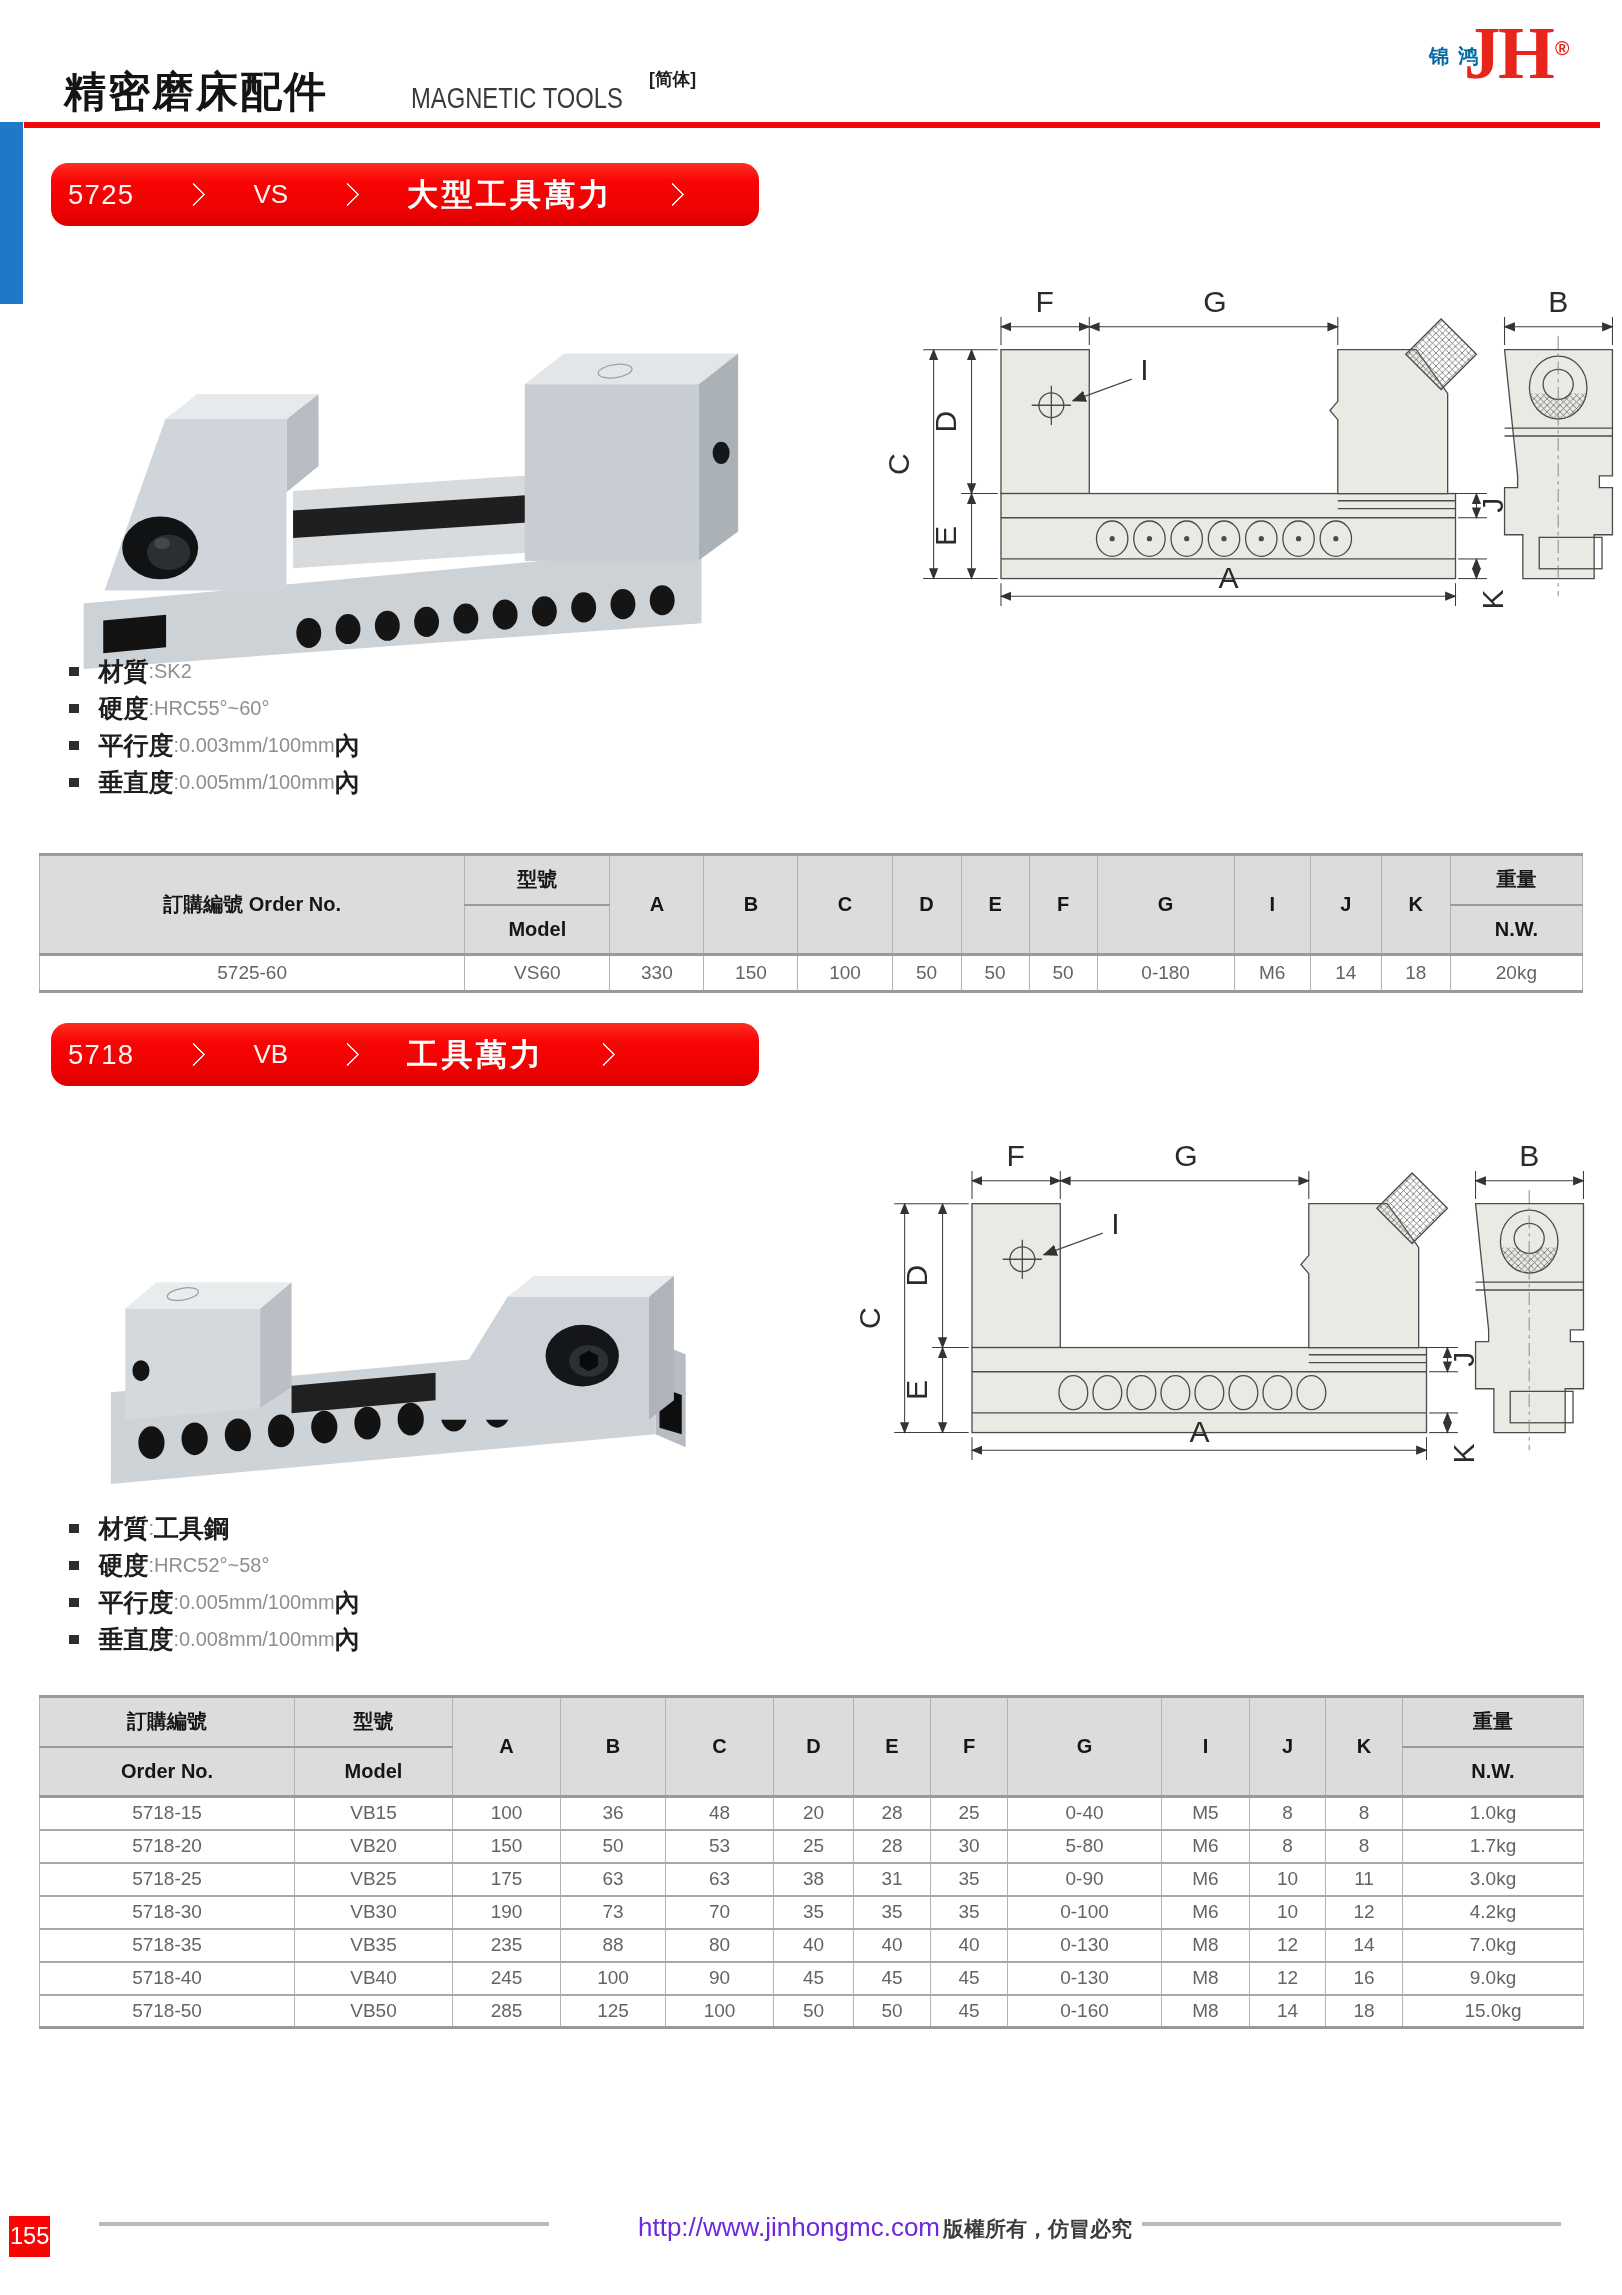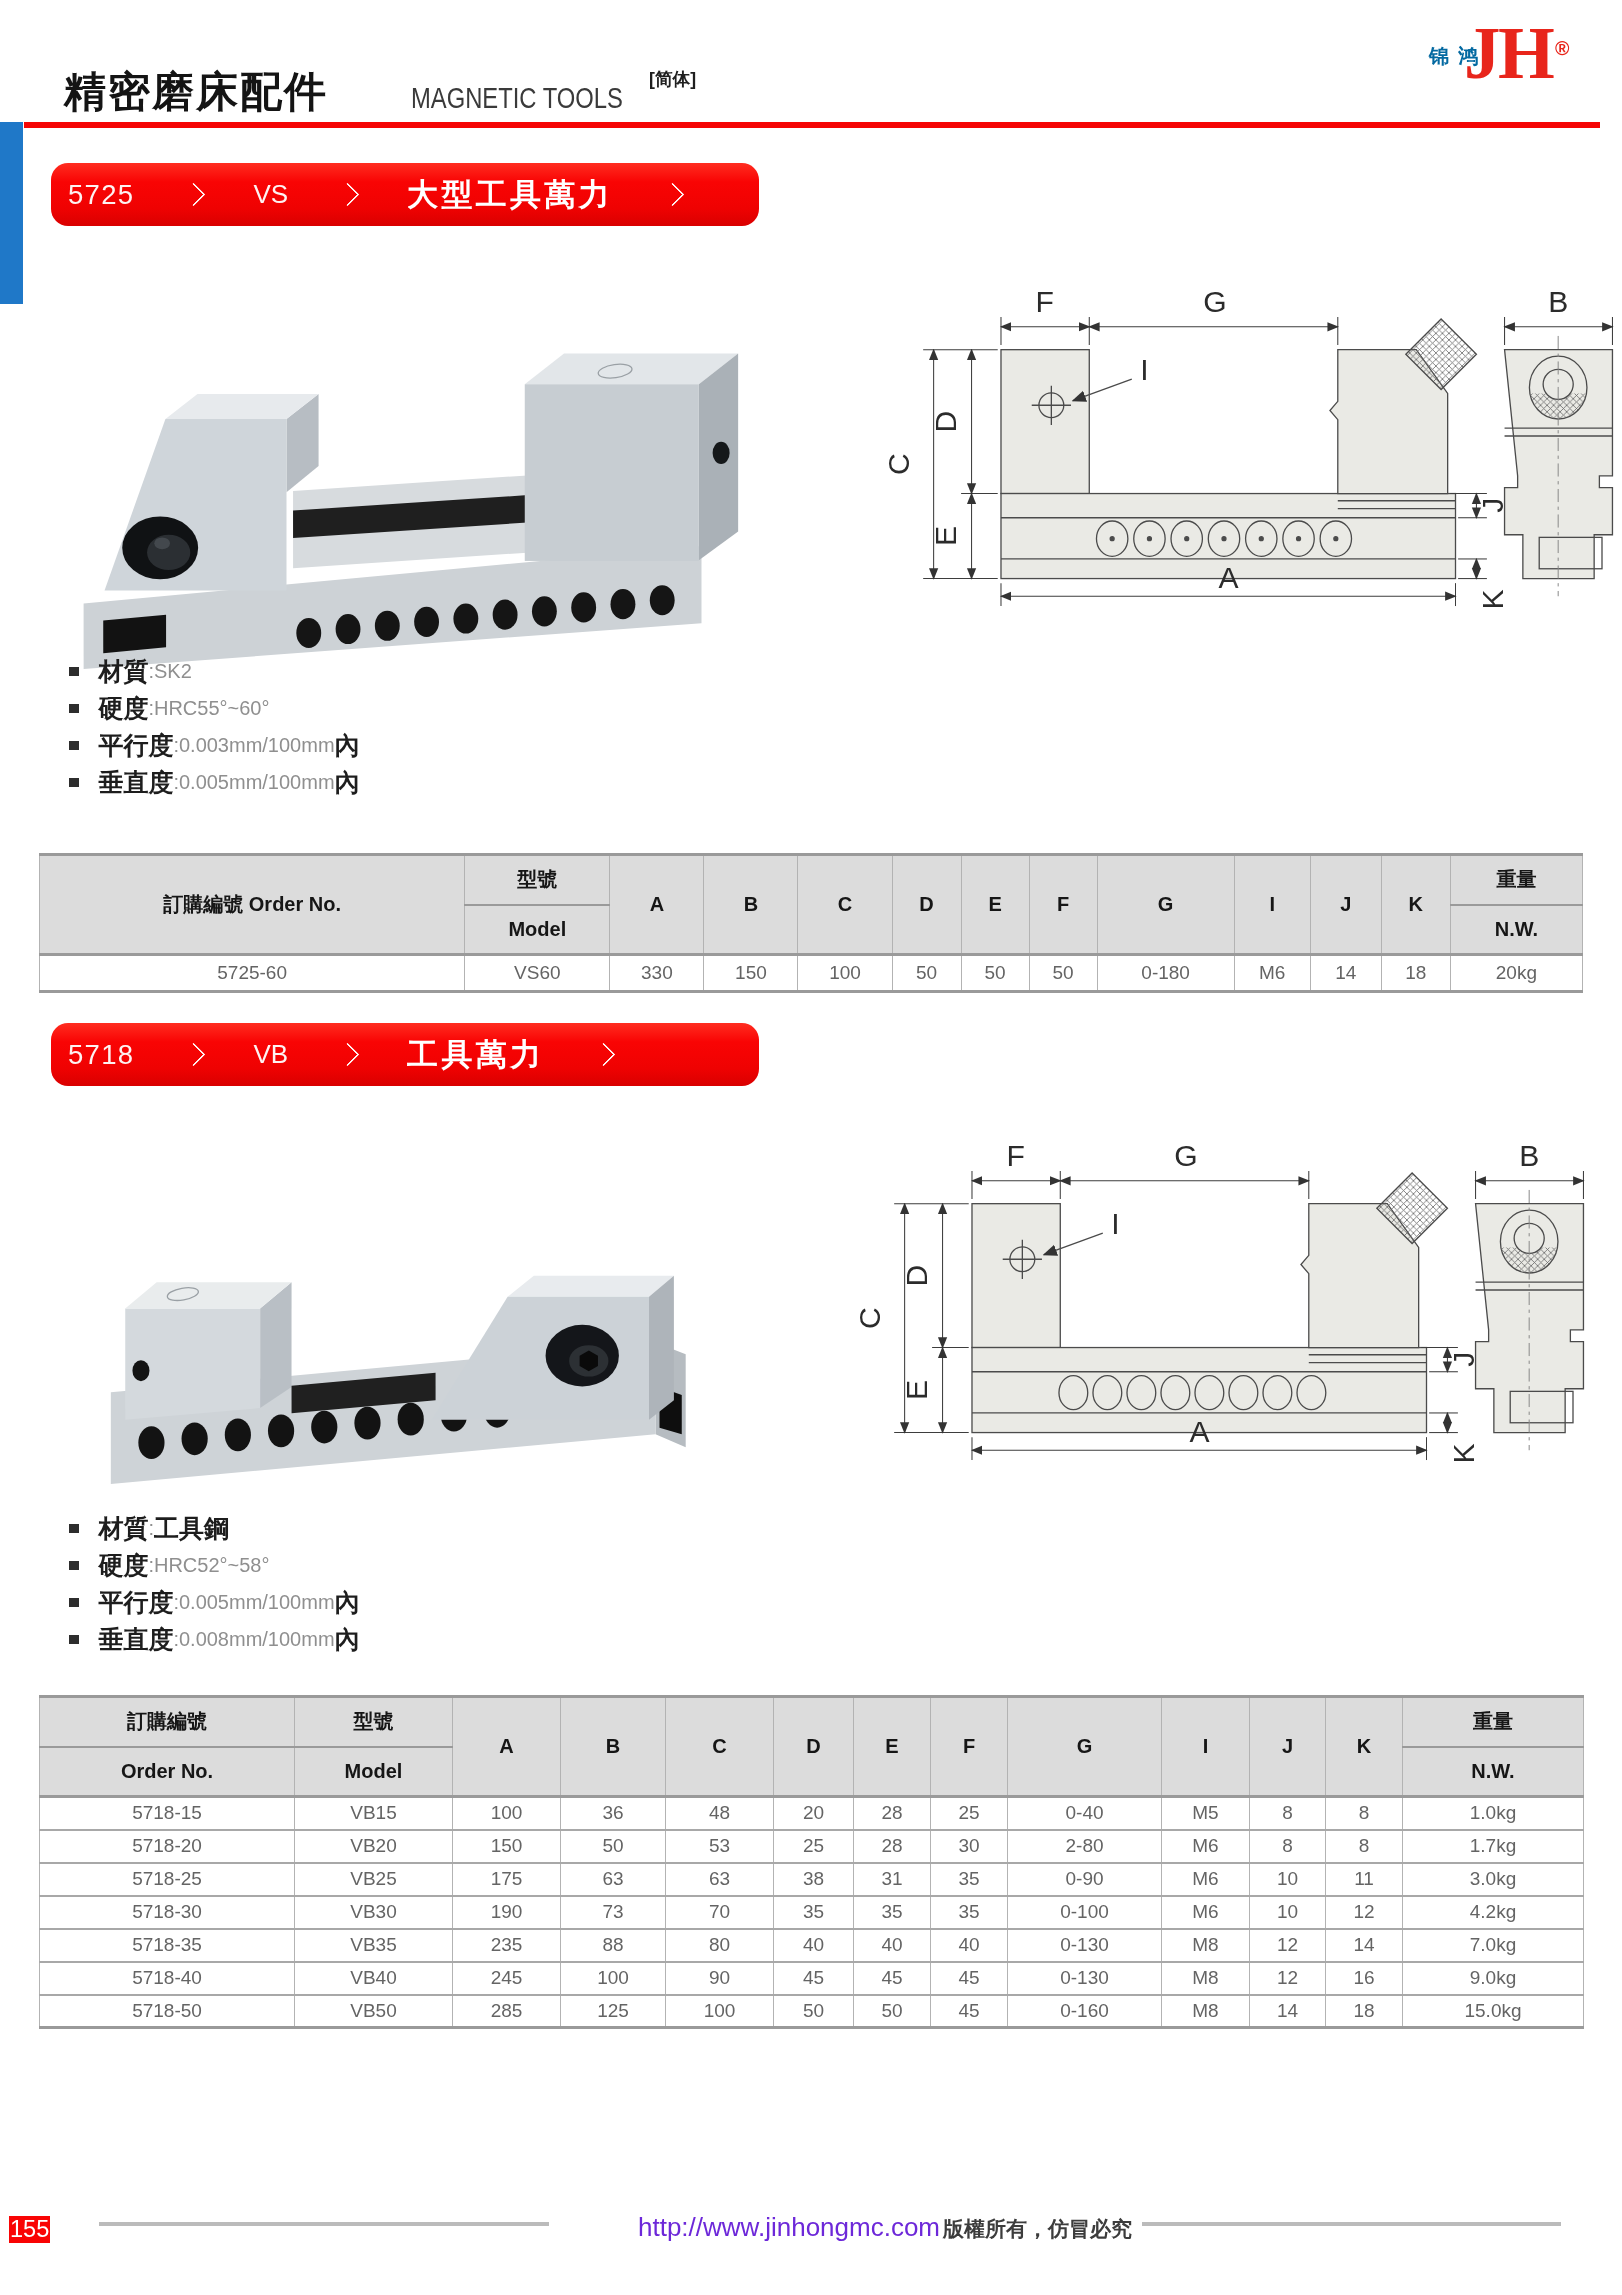--- a/index.html
+++ b/index.html
@@ -43,21 +43,21 @@
   table.spec-table tbody td{font-size:19px;color:#646464;font-weight:400;}
   th.mid{border-bottom:2px solid #9a9a9a !important;}
   tr.hrow{height:50px;}
   tr.drow1{height:37px;}
   tr.drow2{height:33px;}
   
   .fline{top:2222px;height:3.9px;background:#bbbbbb;}
   .ftext{left:638px;top:2212px;width:458px;text-align:center;white-space:nowrap;}
   .ftext .furl{font-size:26px;color:#6d28d9;}
   .ftext .fnote{font-size:21px;color:#3c3c3c;font-weight:700;}
-  .pagenum{left:9.2px;top:2216px;width:41px;height:27px;background:#f90404;color:#ffffff;
+  .pagenum{left:9.2px;top:2216px;width:41px;height:41px;background:#f90404;color:#ffffff;
            display:flex;align-items:center;justify-content:center;font-size:23.6px;font-weight:400;}
   svg text{font-family:"Liberation Sans",sans-serif;}
 </style>
 </head>
 <body>
 
 <div id="page">
 
   <div class="abs title-cjk">精密磨床配件</div>
   <div class="abs title-en">MAGNETIC TOOLS</div>
@@ -475,21 +475,21 @@
       </tr>
       <tr class="drow2">
         <td>5718-20</td>
           <td>VB20</td>
           <td>150</td>
           <td>50</td>
           <td>53</td>
           <td>25</td>
           <td>28</td>
           <td>30</td>
-          <td>2-80</td>
+          <td>5-80</td>
           <td>M6</td>
           <td>8</td>
           <td>8</td>
           <td>1.7kg</td>
       </tr>
       <tr class="drow2">
         <td>5718-25</td>
           <td>VB25</td>
           <td>175</td>
           <td>63</td>

